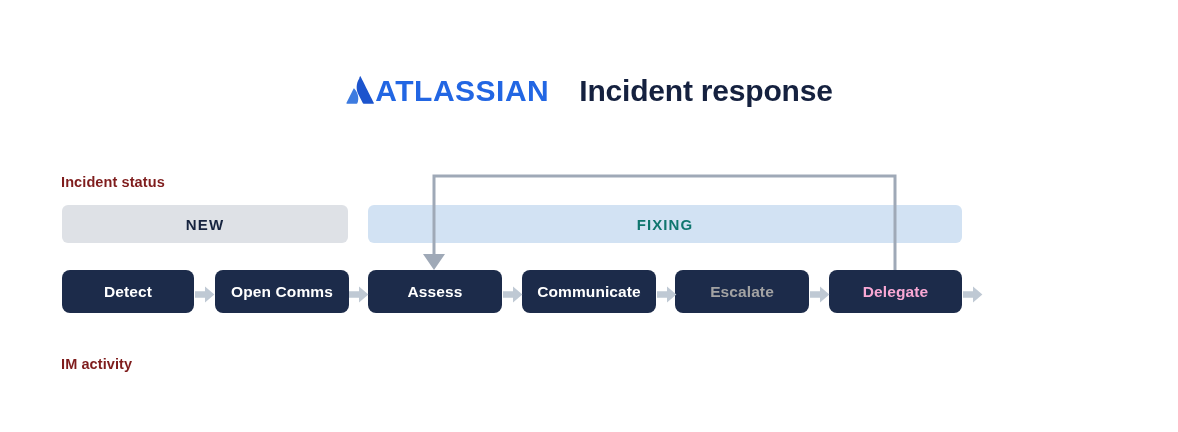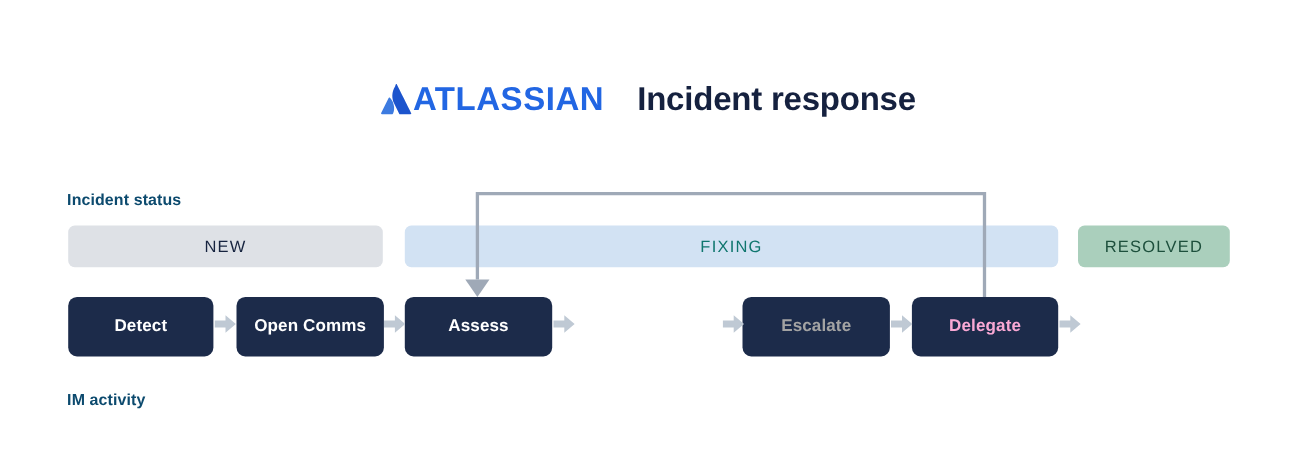--- a/index.html
+++ b/index.html
@@ -50,21 +50,21 @@
     color: #15213F;
     line-height: 1;
     letter-spacing: -0.2px;
   }
 
   
   .section-label {
     position: absolute;
     font-size: 14.5px;
     font-weight: bold;
-    color: #0c4a6e;
+    color: #7f1d1d;
     letter-spacing: 0.1px;
     white-space: nowrap;
   }
   #label-incident-status { left: 61px; top: 174px; }
   #label-im-activity     { left: 61px; top: 336px; margin-top: 20px; }
 
   
   .status-row {
     position: absolute;
     left: 0;
@@ -74,37 +74,37 @@
   }
   .status-pill {
     position: absolute;
     top: 0;
     height: 38px;
     border-radius: 6px;
     display: flex;
     align-items: center;
     justify-content: center;
     font-size: 15px;
-    font-weight: normal;
+    font-weight: bold;
     letter-spacing: 1.1px;
     box-sizing: border-box;
   }
 
   
   .activity-row {
     position: absolute;
     left: 0;
     top: 270px;
     width: 1178px;
     height: 49px;
   }
   .activity-box {
     position: absolute;
     top: 0;
-    height: 54px;
+    height: 43px;
     background: #1C2B4A;
     border-radius: 8px;
     display: flex;
     align-items: center;
     justify-content: center;
     color: #ffffff;
     font-size: 15.5px;
     font-weight: bold;
     letter-spacing: 0.1px;
     box-sizing: border-box;
@@ -142,27 +142,27 @@
   </div>
   <div class="header-title">Incident response</div>
 </div>
 
 <div class="section-label" id="label-incident-status">Incident status</div>
 <div class="section-label" id="label-im-activity">IM activity</div>
 
 <div class="status-row" id="status-row">
     <div class="status-pill" style="left: 62px; width: 286px; background: rgb(222, 225, 230); color: rgb(22, 35, 63);">NEW</div>
     <div class="status-pill" style="left: 368px; width: 594px; background: rgb(210, 226, 243); color: #0f766e;">FIXING</div>
-    <div class="status-pill" style="left: 980px; width: 138px; background: rgb(170, 207, 188); color: rgb(29, 79, 60);">RESOLVED</div>
   </div>
 
 <div class="activity-row" id="activity-row">
     <div class="activity-box" style="left: 62px; width: 132px; background: rgb(28, 43, 74); color: rgb(255, 255, 255);">Detect</div>
     <div class="activity-box" style="left: 215px; width: 134px; background: rgb(28, 43, 74); color: rgb(255, 255, 255);">Open Comms</div>
     <div class="activity-box" style="left: 368px; width: 134px; background: rgb(28, 43, 74); color: rgb(255, 255, 255);">Assess</div>
+    <div class="activity-box" style="left: 522px; width: 134px; background: rgb(28, 43, 74); color: rgb(255, 255, 255);">Communicate</div>
     <div class="activity-box" style="left: 675px; width: 134px; background: rgb(28, 43, 74); color: #a3a3a3;">Escalate</div>
     <div class="activity-box" style="left: 829px; width: 133px; background: rgb(28, 43, 74); color: #f9a8d4;">Delegate</div>
     <div class="connector" style="left: 195px;"><svg width="20" height="17" viewBox="0 0 20 17">
         <path d="M0 5.3 H10 V0.6 L19.4 8.5 L10 16.4 V11.7 H0 Z" fill="#BFC9D4"></path>
       </svg></div>
     <div class="connector" style="left: 349px;"><svg width="20" height="17" viewBox="0 0 20 17">
         <path d="M0 5.3 H10 V0.6 L19.4 8.5 L10 16.4 V11.7 H0 Z" fill="#BFC9D4"></path>
       </svg></div>
     <div class="connector" style="left: 503px;"><svg width="20" height="17" viewBox="0 0 20 17">
         <path d="M0 5.3 H10 V0.6 L19.4 8.5 L10 16.4 V11.7 H0 Z" fill="#BFC9D4"></path>

